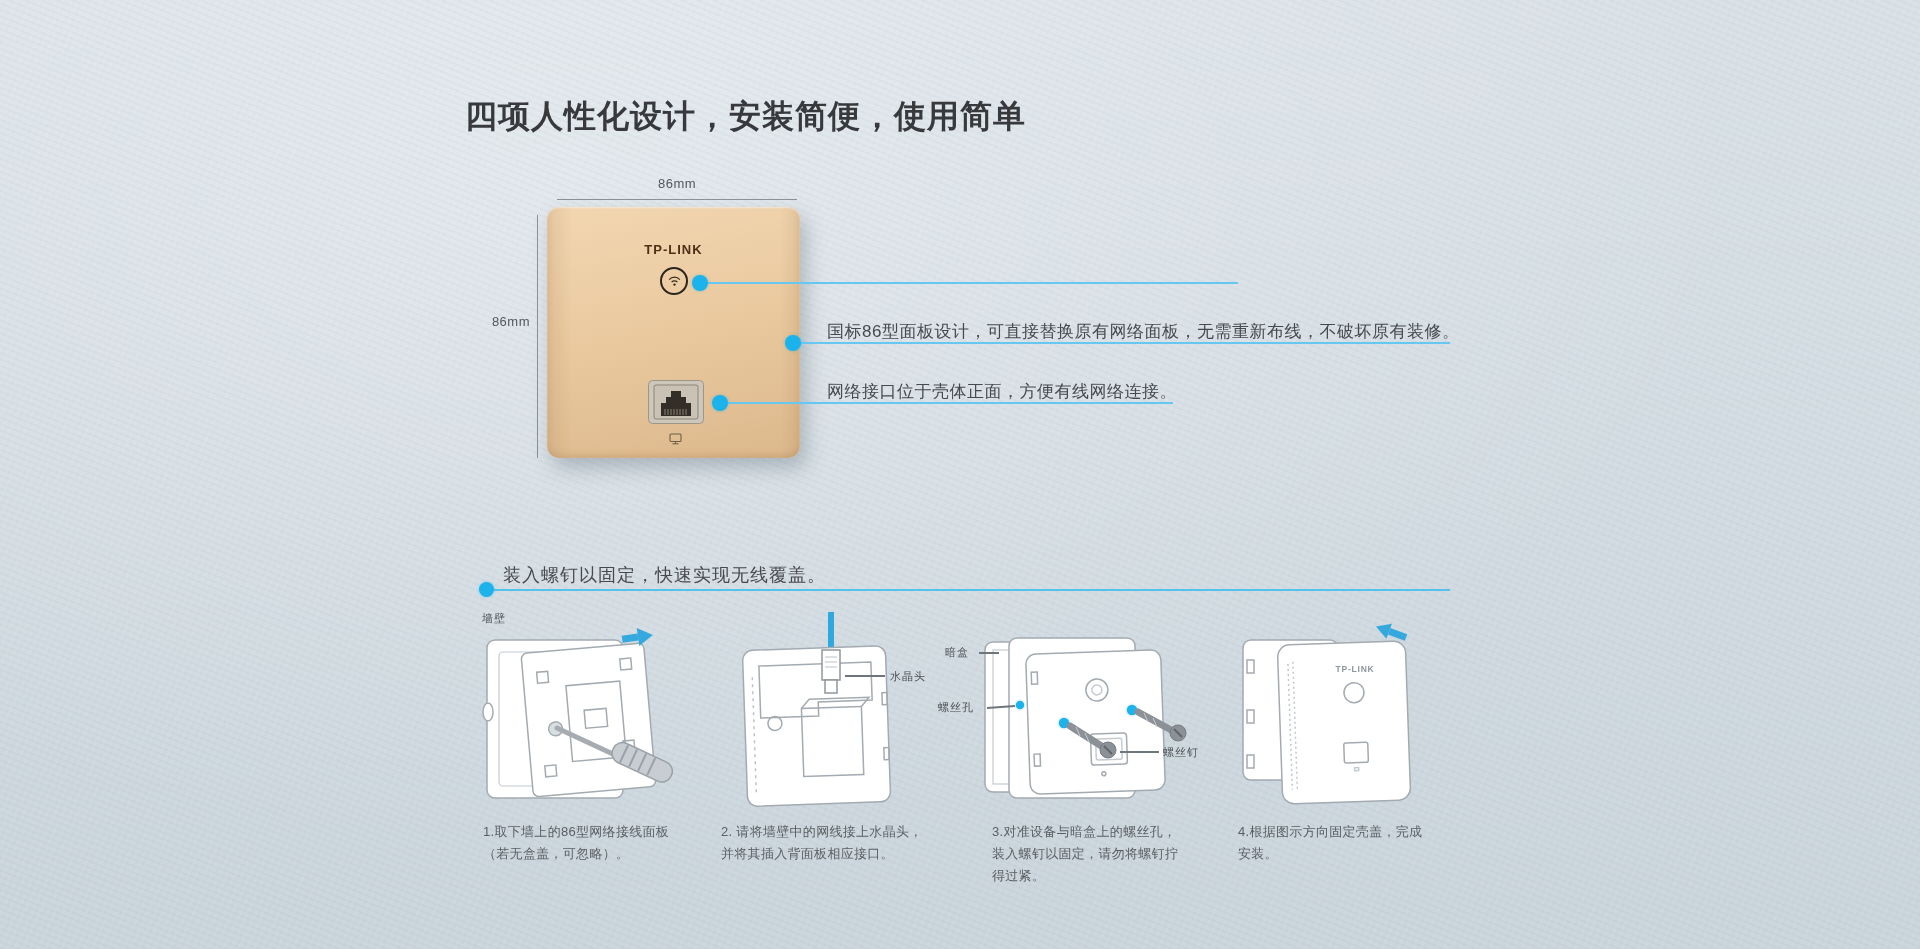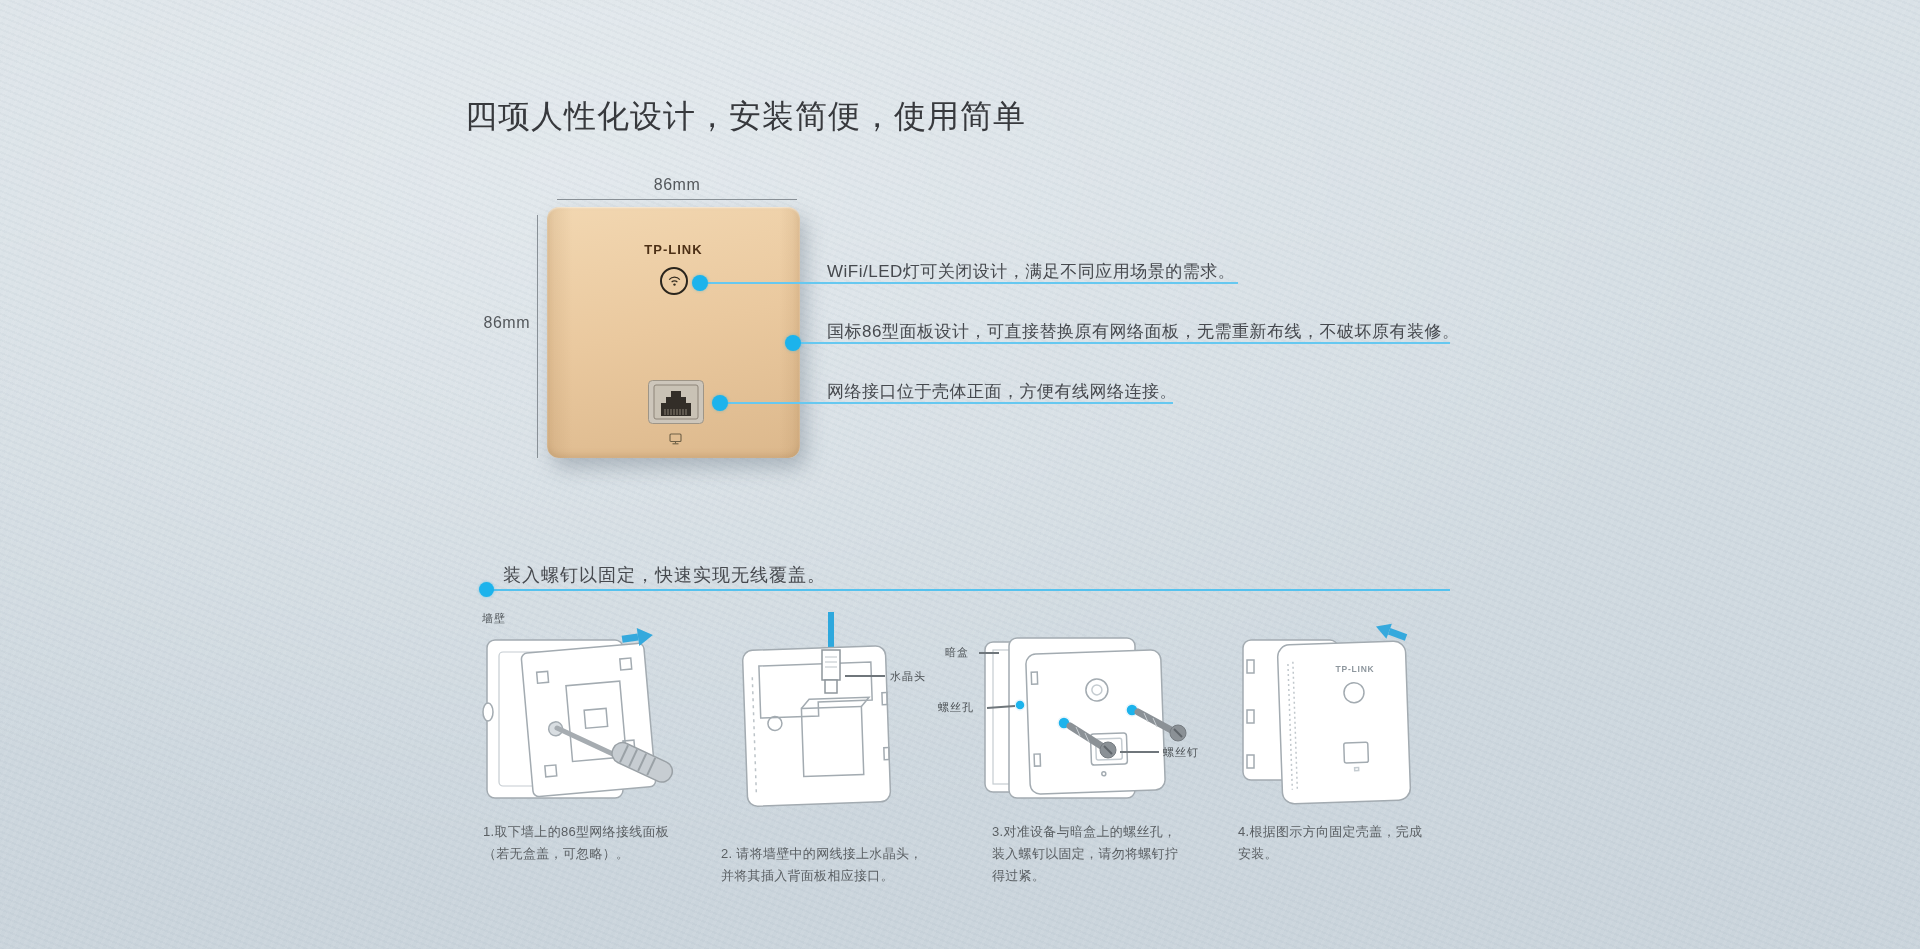--- a/index.html
+++ b/index.html
@@ -11,22 +11,22 @@
       #d5dee4;
     font-family:"Liberation Sans","DejaVu Sans",sans-serif;
   }
   .stage::before{
     content:"";position:absolute;inset:0;pointer-events:none;
     background-image:
       repeating-linear-gradient(115deg, rgba(255,255,255,.05) 0 3px, rgba(255,255,255,0) 3px 7px),
       repeating-linear-gradient(22deg, rgba(95,115,135,.045) 0 2px, rgba(95,115,135,0) 2px 6px);
   }
   .abs{position:absolute;}
-  .page-title{left:465px;top:95px;font-size:32px;font-weight:400;letter-spacing:1px;color:#37393d;}
-  .dim-label{font-size:16px;color:#53575b;letter-spacing:.5px;}
+  .page-title{left:465px;top:95px;font-size:32px;font-weight:700;letter-spacing:1px;color:#37393d;}
+  .dim-label{font-size:13px;color:#53575b;letter-spacing:.5px;}
   .dim-line{background:#8a9197;}
   
   .panel{
     left:547px;top:207px;width:253px;height:251px;border-radius:12px;
     background:
       linear-gradient(90deg, rgba(150,110,65,.16), rgba(150,110,65,0) 10%, rgba(150,110,65,0) 92%, rgba(150,110,65,.14)),
       linear-gradient(168deg,#f2d7b1 0%,#eac99f 48%,#dcb88c 100%);
     box-shadow:6px 10px 20px rgba(95,108,122,.38), inset 0 1px 2px rgba(255,255,255,.55), inset 0 -3px 6px rgba(140,100,55,.22);
   }
   .panel-brand{left:0;top:35px;width:100%;text-align:center;font-size:13px;font-weight:bold;letter-spacing:1px;color:#4d3016;}
@@ -90,21 +90,20 @@
       <svg width="13" height="12" viewBox="0 0 13 12">
         <rect x="1" y="1" width="11" height="7.5" rx="1" fill="none" stroke="#6e6046" stroke-width="1.1"></rect>
         <line x1="6.5" y1="8.5" x2="6.5" y2="10.5" stroke="#6e6046" stroke-width="1.1"></line>
         <line x1="3.5" y1="10.8" x2="9.5" y2="10.8" stroke="#6e6046" stroke-width="1.1"></line>
       </svg>
     </div>
   </div>
 
   <div class="abs c-line" style="left:700px;top:282px;width:538px;"></div>
   <div class="abs dot" style="left:692px;top:275px;width:16px;height:16px;"></div>
-  <div class="abs callout-text" style="left:827px;top:260px;">WiFi/LED灯可关闭设计，满足不同应用场景的需求。</div>
 
   <div class="abs c-line" style="left:793px;top:342px;width:657px;"></div>
   <div class="abs dot" style="left:785px;top:335px;width:16px;height:16px;"></div>
   <div class="abs callout-text" style="left:827px;top:320px;">国标86型面板设计，可直接替换原有网络面板，无需重新布线，不破坏原有装修。</div>
 
   <div class="abs c-line" style="left:720px;top:402px;width:453px;"></div>
   <div class="abs dot" style="left:712px;top:395px;width:16px;height:16px;"></div>
   <div class="abs callout-text" style="left:827px;top:380px;">网络接口位于壳体正面，方便有线网络连接。</div>
 
   <div class="abs sec-heading" style="left:503px;top:563px;">装入螺钉以固定，快速实现无线覆盖。</div>
@@ -233,21 +232,21 @@
         <rect x="149" y="28.5" width="18" height="7"></rect>
       </g>
     </svg>
     <div class="abs cover-brand" style="left:84px;top:64px;width:62px;">TP-LINK</div>
   </div>
 
   <div class="abs caption" style="left:483px;top:821px;">
     <div>1.取下墙上的86型网络接线面板</div>
     <div>（若无盒盖，可忽略）。</div>
   </div>
-  <div class="abs caption" style="left:721px;top:843px;">
+  <div class="abs caption" style="left:721px;top:821px;">
     <div>2. 请将墙壁中的网线接上水晶头，</div>
     <div>并将其插入背面板相应接口。</div>
   </div>
   <div class="abs caption" style="left:992px;top:821px;">
     <div>3.对准设备与暗盒上的螺丝孔，</div>
     <div>装入螺钉以固定，请勿将螺钉拧</div>
     <div>得过紧。</div>
   </div>
   <div class="abs caption" style="left:1238px;top:821px;">
     <div>4.根据图示方向固定壳盖，完成</div>

